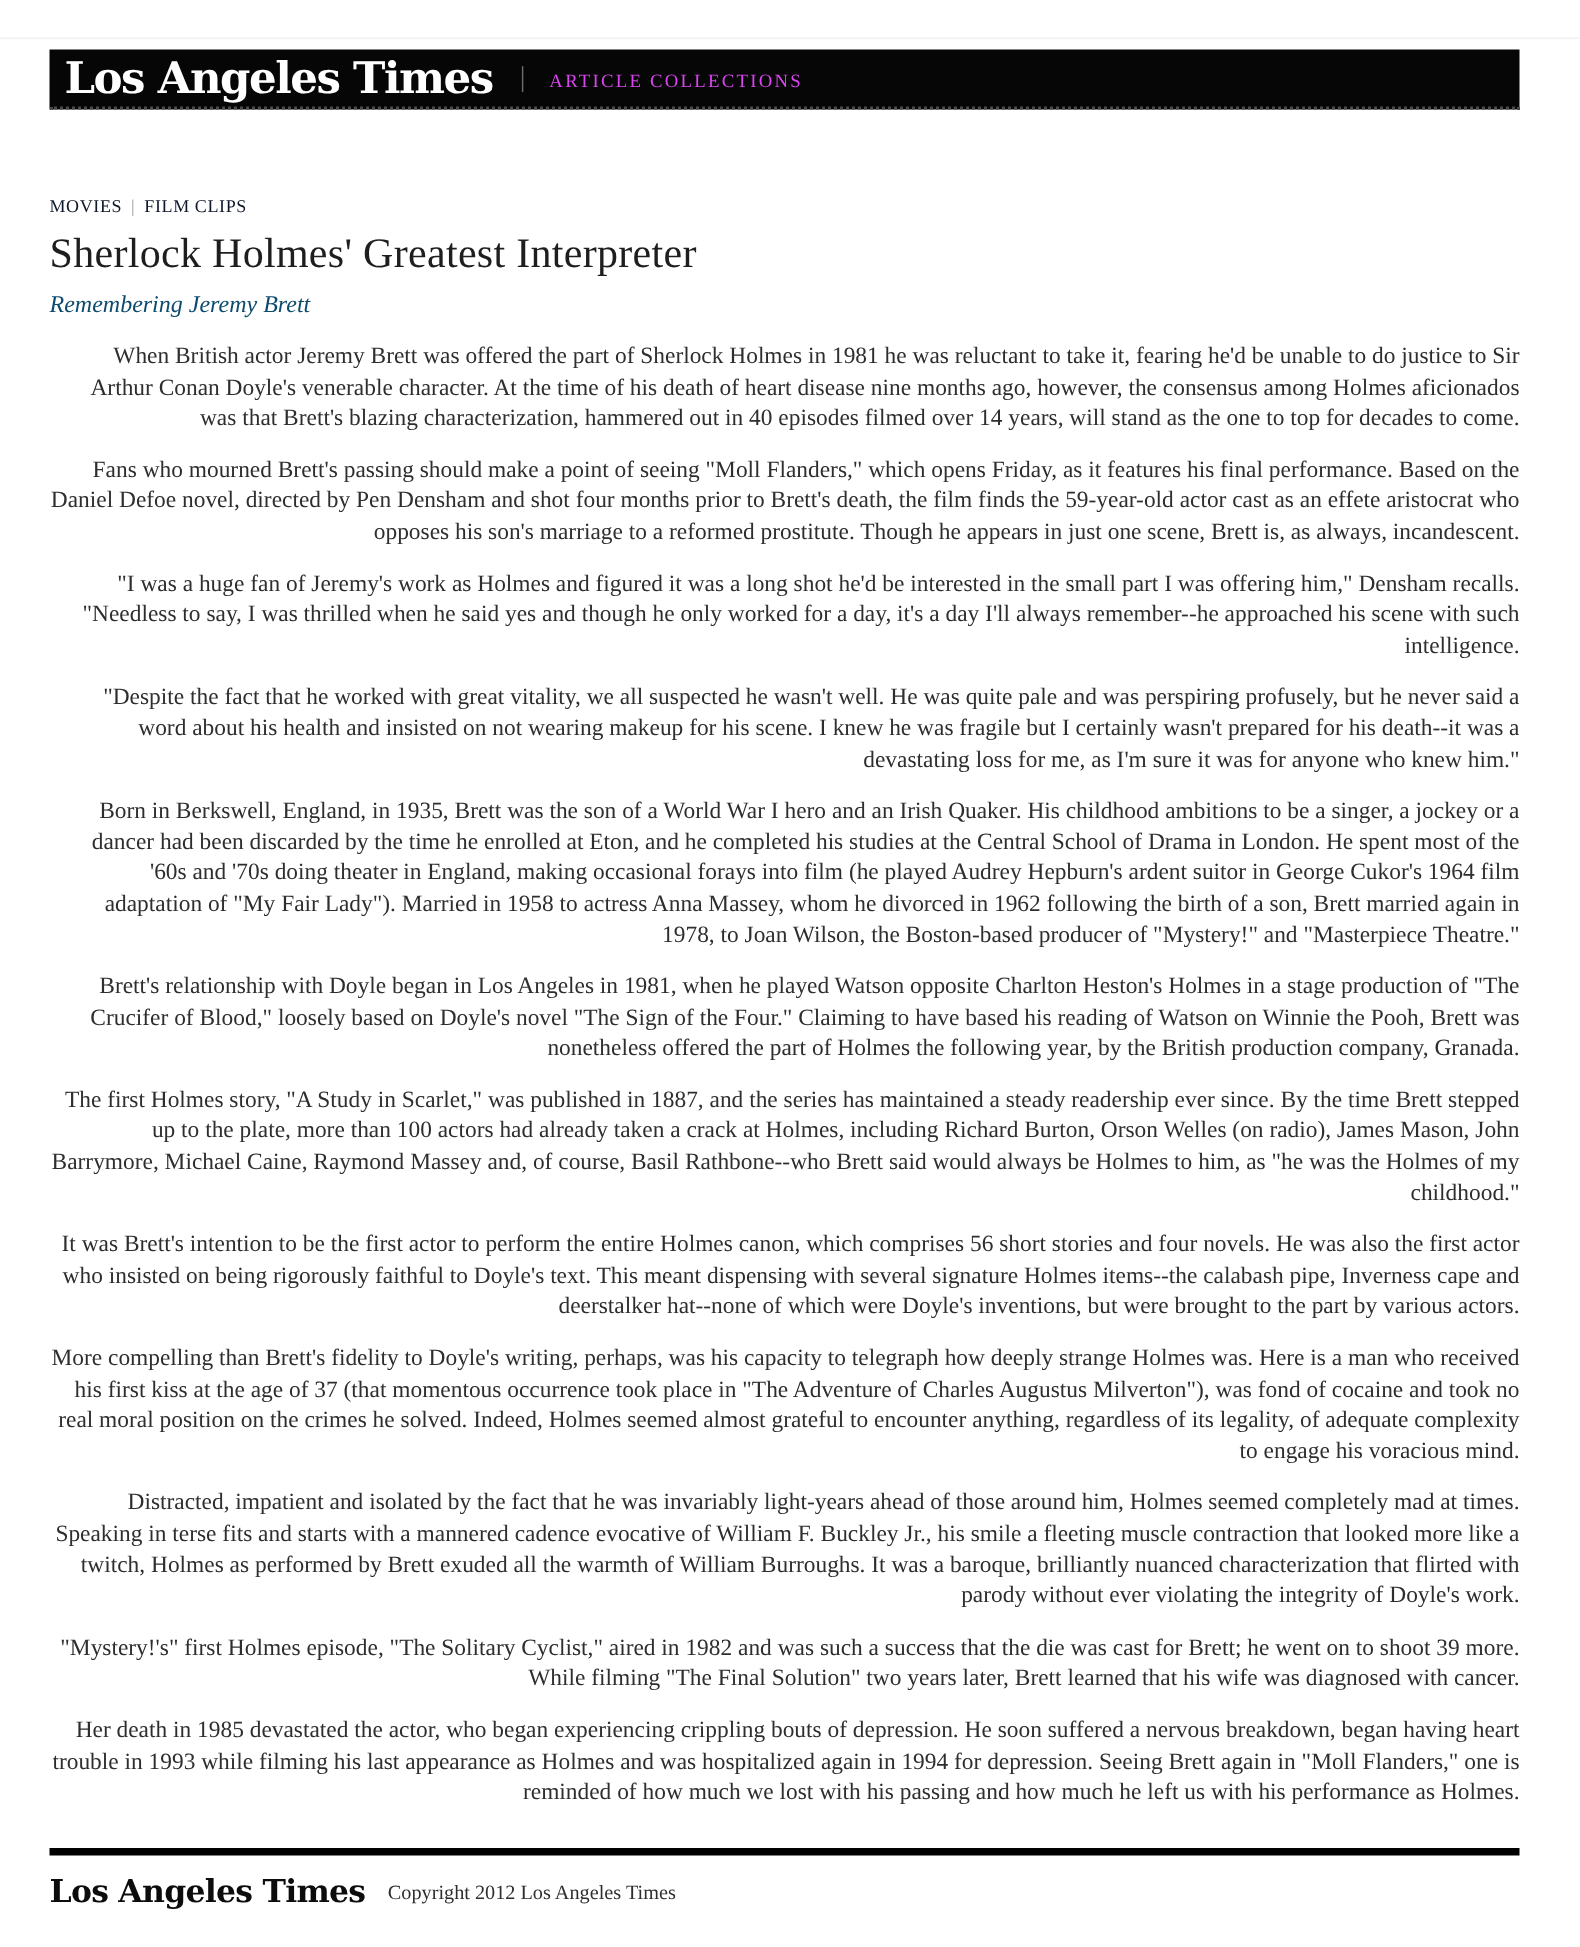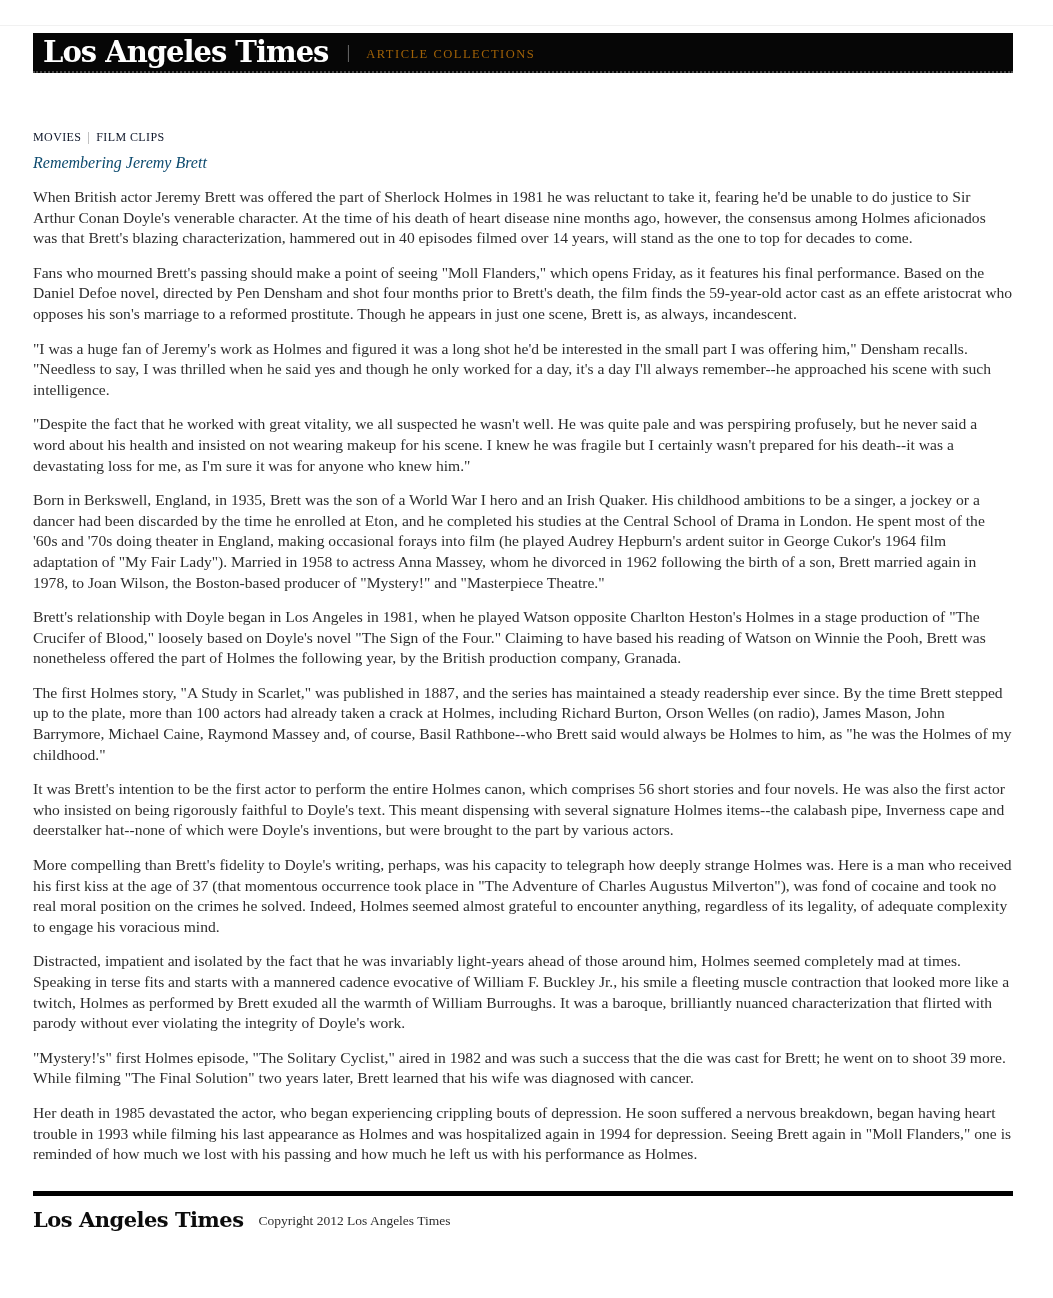--- a/index.html
+++ b/index.html
@@ -41,21 +41,21 @@
     cursor: pointer;
     white-space: nowrap;
   }
   .masthead-sep {
     color: #6d6d6d;
     font-size: 19px;
     margin: 0 16px 0 18px;
     font-weight: normal;
   }
   .collections {
-    color: #a16207;
+    color: #d946ef;
     font-size: 12.5px;
     letter-spacing: 1.5px;
     text-decoration: none;
     cursor: pointer;
     padding-top: 4px;
     white-space: nowrap;
   }
 
   
   main {
@@ -92,21 +92,21 @@
   }
   .byline .pipe { margin: 0 8px; color: #adadad; }
   .byline a { color: #232323; text-decoration: none; cursor: pointer; }
 
   article { margin-top: 15px; }
   article p {
     margin: 0 0 14px 0;
     font-size: 15.6px;
     line-height: 20.6px;
     color: #2e2e2e;
-    text-align: left;
+    text-align: right;
   }
 
   
   footer {
     margin: 26px 40px 0 33px;
     width: 980px;
     padding-bottom: 30px;
   }
   .footer-rule { height: 5px; background: #000000; }
   .footer-row {
@@ -141,20 +141,21 @@
     <a class="logo">Los Angeles Times</a>
     <span class="masthead-sep">|</span>
     <a class="collections">ARTICLE COLLECTIONS</a>
   </header>
 
   <main>
     <nav class="category">
       <a>MOVIES</a><span class="pipe">|</span><a>FILM CLIPS</a>
     </nav>
 
+    <h1 class="title">Sherlock Holmes' Greatest Interpreter</h1>
     <h2 class="subtitle">Remembering Jeremy Brett</h2>
 
 
     <article>
       <p>When British actor Jeremy Brett was offered the part of Sherlock Holmes in 1981 he was reluctant to take it, fearing he'd be unable to do justice to Sir Arthur Conan Doyle's venerable character. At the time of his death of heart disease nine months ago, however, the consensus among Holmes aficionados was that Brett's blazing characterization, hammered out in 40 episodes filmed over 14 years, will stand as the one to top for decades to come.</p>
       <p>Fans who mourned Brett's passing should make a point of seeing "Moll Flanders," which opens Friday, as it features his final performance. Based on the Daniel Defoe novel, directed by Pen Densham and shot four months prior to Brett's death, the film finds the 59-year-old actor cast as an effete aristocrat who opposes his son's marriage to a reformed prostitute. Though he appears in just one scene, Brett is, as always, incandescent.</p>
       <p>"I was a huge fan of Jeremy's work as Holmes and figured it was a long shot he'd be interested in the small part I was offering him," Densham recalls. "Needless to say, I was thrilled when he said yes and though he only worked for a day, it's a day I'll always remember--he approached his scene with such intelligence.</p>
       <p>"Despite the fact that he worked with great vitality, we all suspected he wasn't well. He was quite pale and was perspiring profusely, but he never said a word about his health and insisted on not wearing makeup for his scene. I knew he was fragile but I certainly wasn't prepared for his death--it was a devastating loss for me, as I'm sure it was for anyone who knew him."</p>
       <p>Born in Berkswell, England, in 1935, Brett was the son of a World War I hero and an Irish Quaker. His childhood ambitions to be a singer, a jockey or a dancer had been discarded by the time he enrolled at Eton, and he completed his studies at the Central School of Drama in London. He spent most of the '60s and '70s doing theater in England, making occasional forays into film (he played Audrey Hepburn's ardent suitor in George Cukor's 1964 film adaptation of "My Fair Lady"). Married in 1958 to actress Anna Massey, whom he divorced in 1962 following the birth of a son, Brett married again in 1978, to Joan Wilson, the Boston-based producer of "Mystery!" and "Masterpiece Theatre."</p>
       <p>Brett's relationship with Doyle began in Los Angeles in 1981, when he played Watson opposite Charlton Heston's Holmes in a stage production of "The Crucifer of Blood," loosely based on Doyle's novel "The Sign of the Four." Claiming to have based his reading of Watson on Winnie the Pooh, Brett was nonetheless offered the part of Holmes the following year, by the British production company, Granada.</p>

